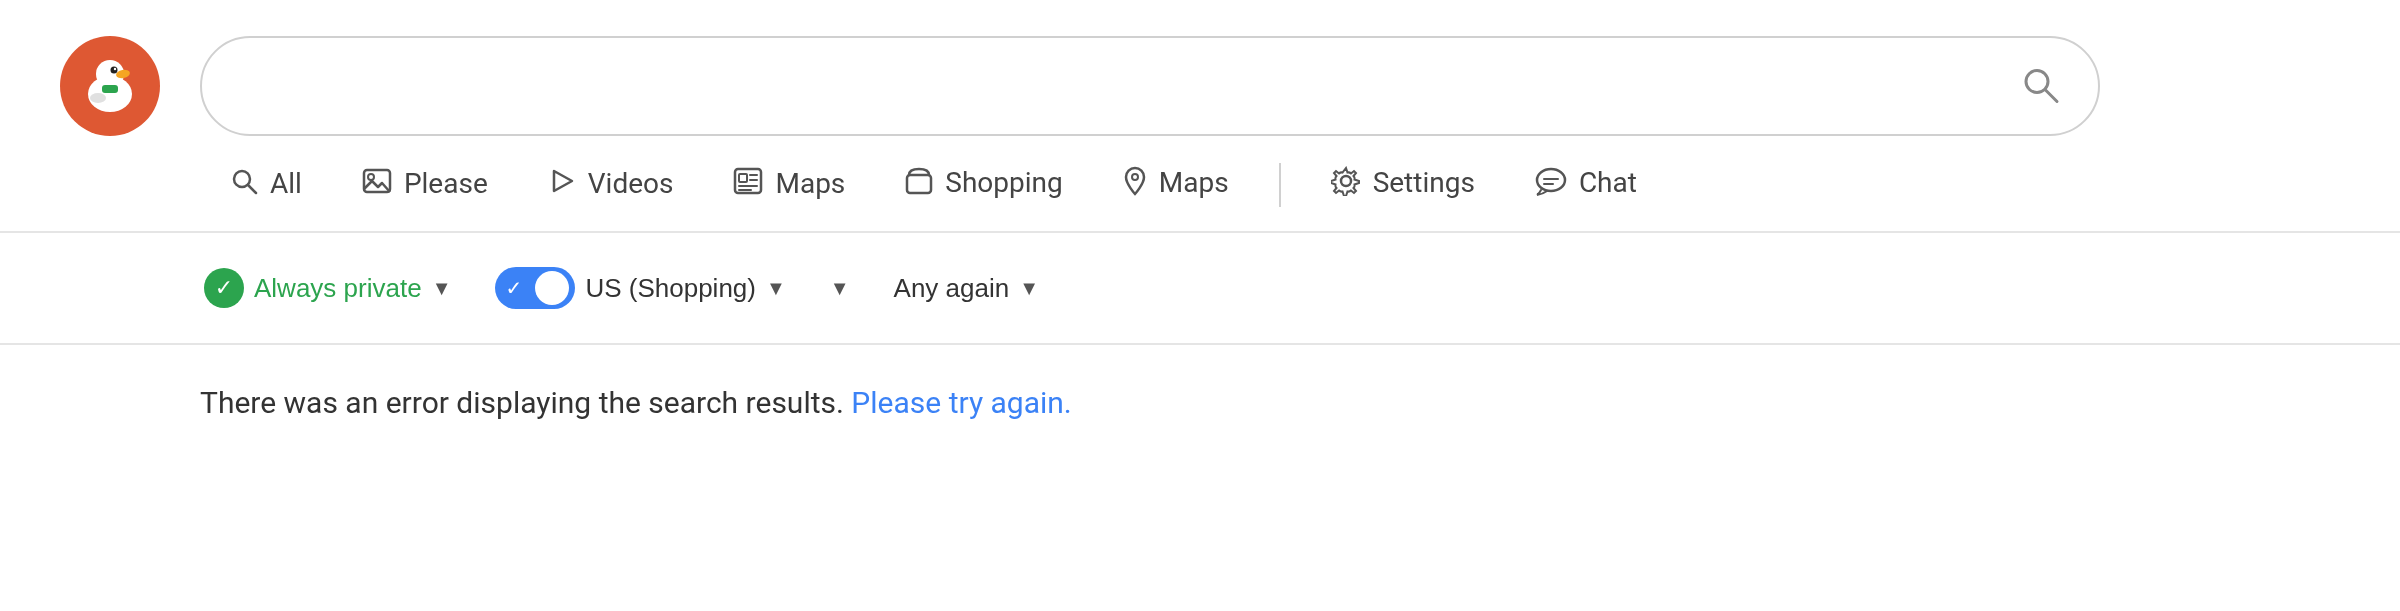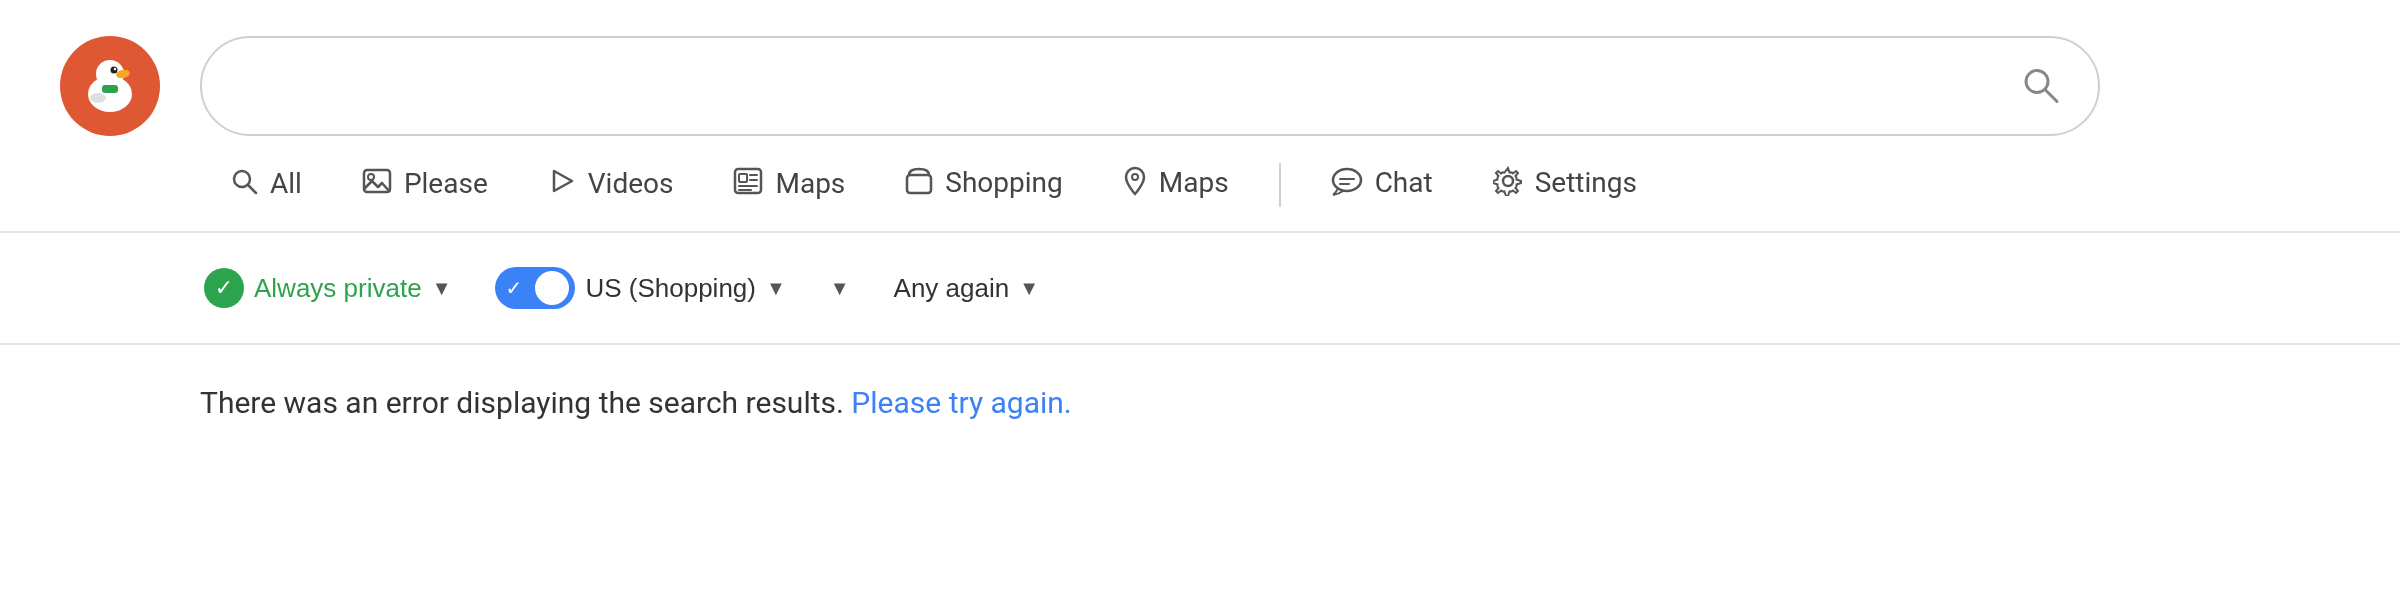--- a/index.html
+++ b/index.html
@@ -272,37 +272,37 @@
         <circle cx="12" cy="11" r="3" stroke="#555" stroke-width="2" fill="none"></circle>
       </svg>
     </span>
     <span>Maps</span>
   </a>
 
   <div class="nav-separator"></div>
 
   <a class="nav-item">
     <span class="nav-icon">
+      <svg width="30" height="30" viewBox="0 0 30 30" fill="none" xmlns="http://www.w3.org/2000/svg">
+        <circle cx="15" cy="15" r="5" stroke="#555" stroke-width="2.5" fill="none"></circle>
+        <path d="M15 2 L16.5 6.5 Q18.5 6 20 7.5 L23 5 L25 7 L22.5 10 Q24 11.5 23.5 13.5 L28 15 L28 17 L23.5 18.5 Q24 20.5 22.5 22 L25 25 L23 27 L20 24.5 Q18.5 26 16.5 25.5 L15 30 L13 30 L11.5 25.5 Q9.5 26 8 24.5 L5 27 L3 25 L5.5 22 Q4 20.5 4.5 18.5 L0 17 L0 15 L4.5 13.5 Q4 11.5 5.5 10 L3 7 L5 5 L8 7.5 Q9.5 6 11.5 6.5 Z" stroke="#555" stroke-width="2" fill="none"></path>
+      </svg>
+    </span>
+    <span>Settings</span>
+  </a>
+  <a class="nav-item">
+    <span class="nav-icon">
       <svg width="32" height="30" viewBox="0 0 32 30" fill="none" xmlns="http://www.w3.org/2000/svg">
         <ellipse cx="16" cy="14" rx="14" ry="11" stroke="#555" stroke-width="2.5" fill="none"></ellipse>
         <path d="M6 24 Q4 28 2 29 Q8 28 12 25" stroke="#555" stroke-width="2" fill="none" stroke-linecap="round"></path>
         <line x1="9" y1="13" x2="23" y2="13" stroke="#555" stroke-width="2" stroke-linecap="round"></line>
         <line x1="9" y1="18" x2="18" y2="18" stroke="#555" stroke-width="2" stroke-linecap="round"></line>
       </svg>
     </span>
     <span>Chat</span>
-  </a>
-  <a class="nav-item">
-    <span class="nav-icon">
-      <svg width="30" height="30" viewBox="0 0 30 30" fill="none" xmlns="http://www.w3.org/2000/svg">
-        <circle cx="15" cy="15" r="5" stroke="#555" stroke-width="2.5" fill="none"></circle>
-        <path d="M15 2 L16.5 6.5 Q18.5 6 20 7.5 L23 5 L25 7 L22.5 10 Q24 11.5 23.5 13.5 L28 15 L28 17 L23.5 18.5 Q24 20.5 22.5 22 L25 25 L23 27 L20 24.5 Q18.5 26 16.5 25.5 L15 30 L13 30 L11.5 25.5 Q9.5 26 8 24.5 L5 27 L3 25 L5.5 22 Q4 20.5 4.5 18.5 L0 17 L0 15 L4.5 13.5 Q4 11.5 5.5 10 L3 7 L5 5 L8 7.5 Q9.5 6 11.5 6.5 Z" stroke="#555" stroke-width="2" fill="none"></path>
-      </svg>
-    </span>
-    <span>Settings</span>
   </a>
 </nav>
 
 <div class="filters-bar">
   <button class="filter-btn always-private-btn">
     <div class="privacy-check">✓</div>
     <span>Always private</span>
     <span class="chevron">▼</span>
   </button>
 

